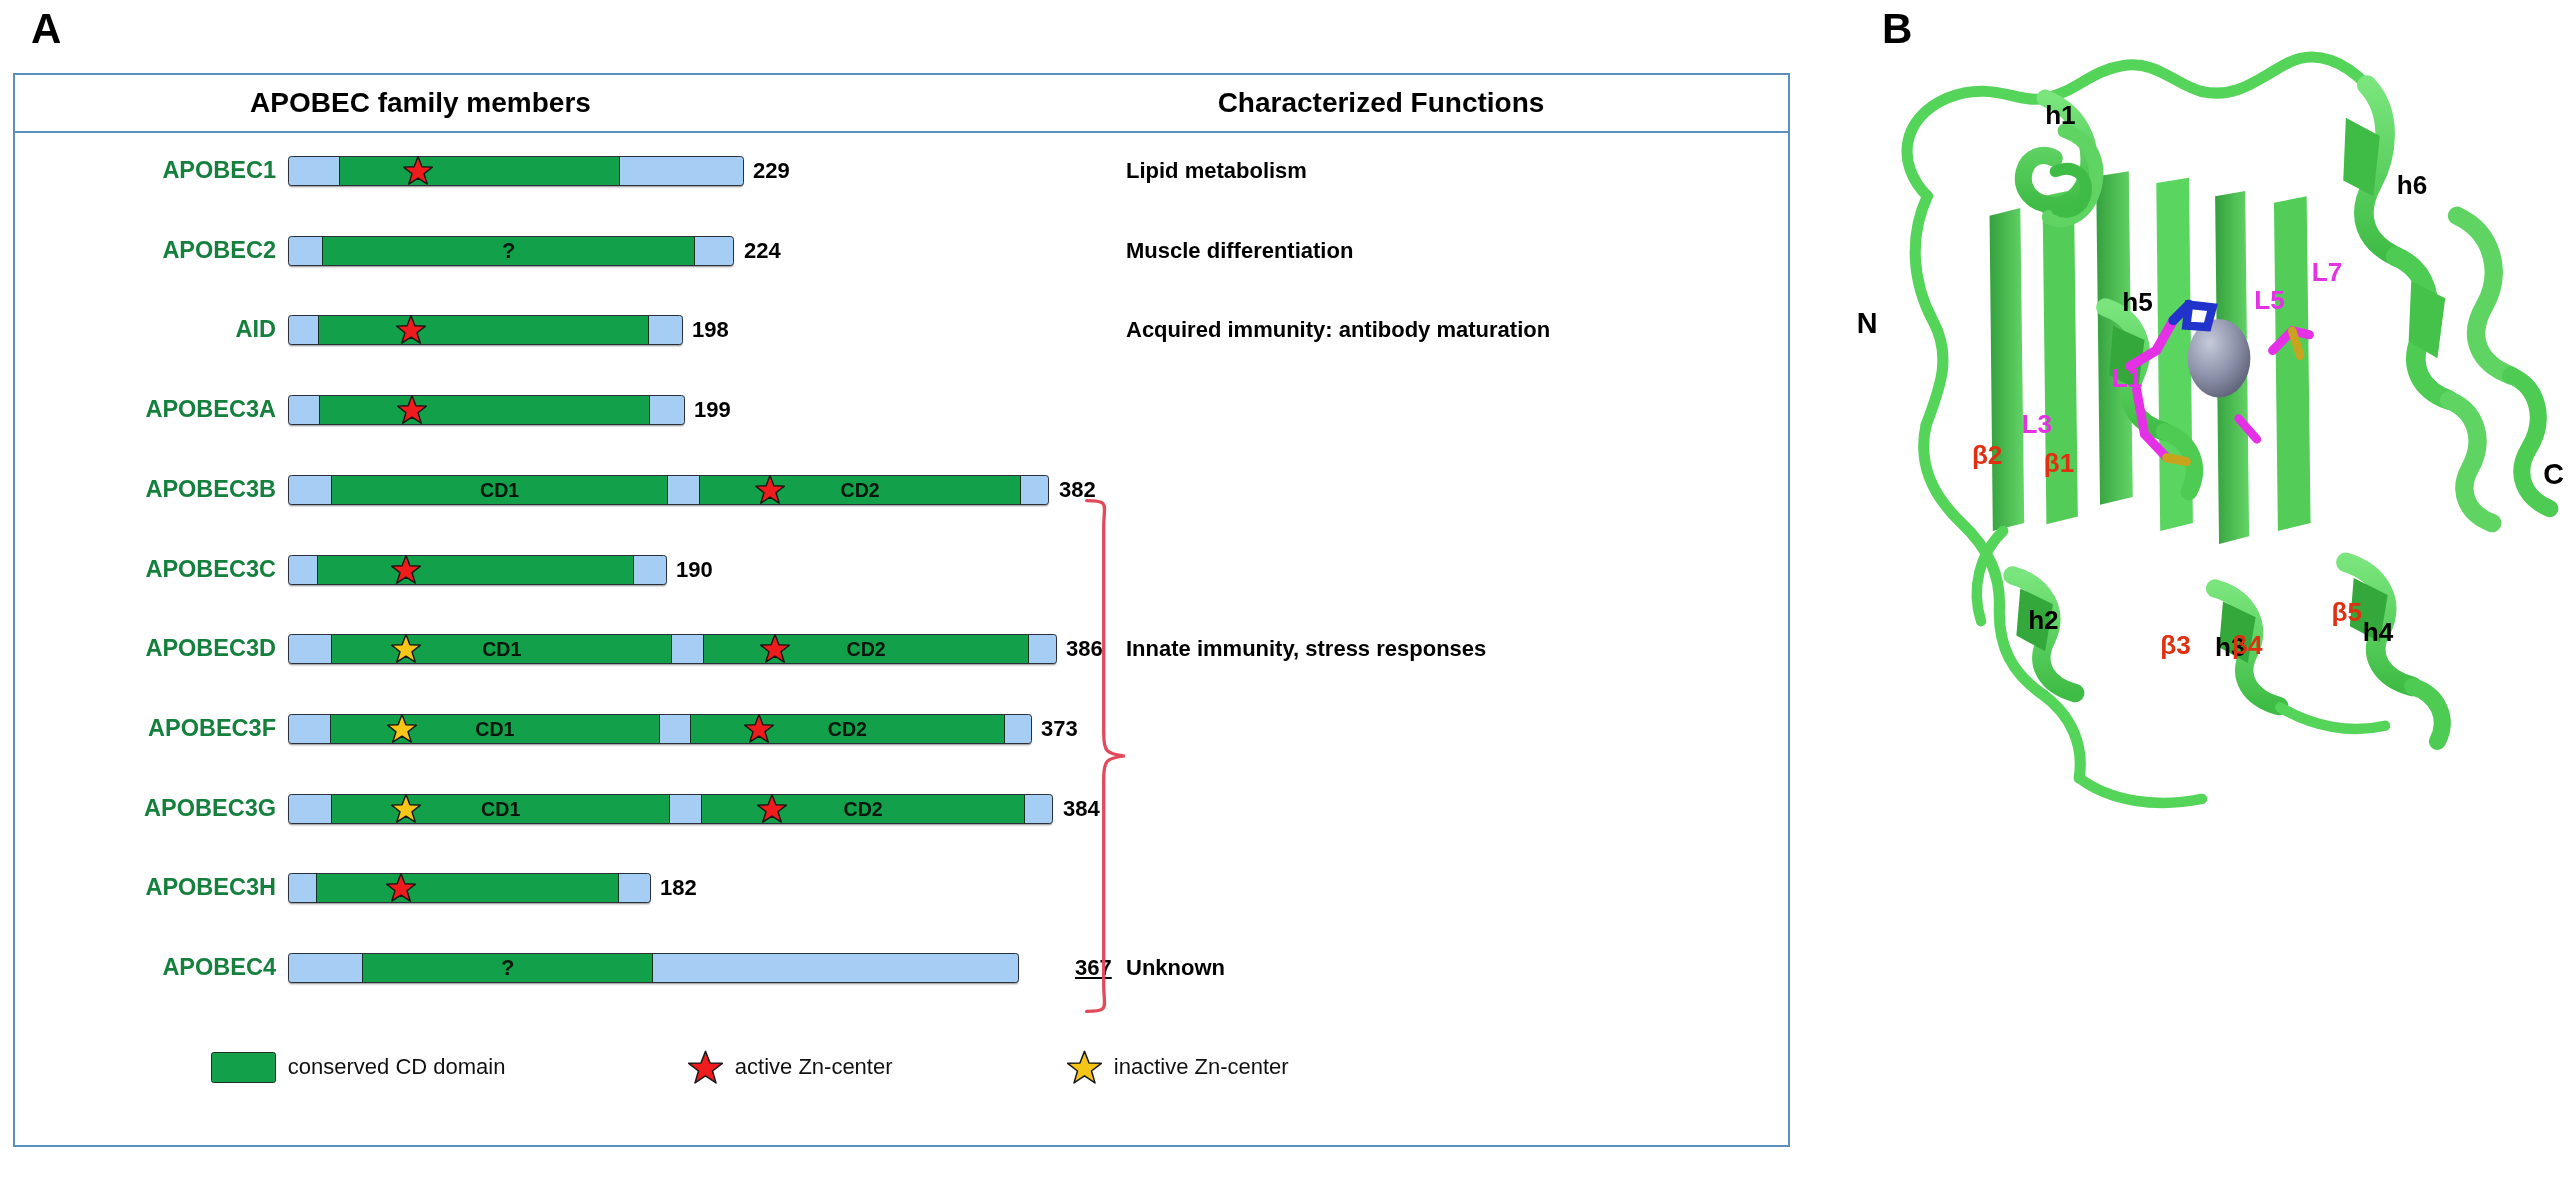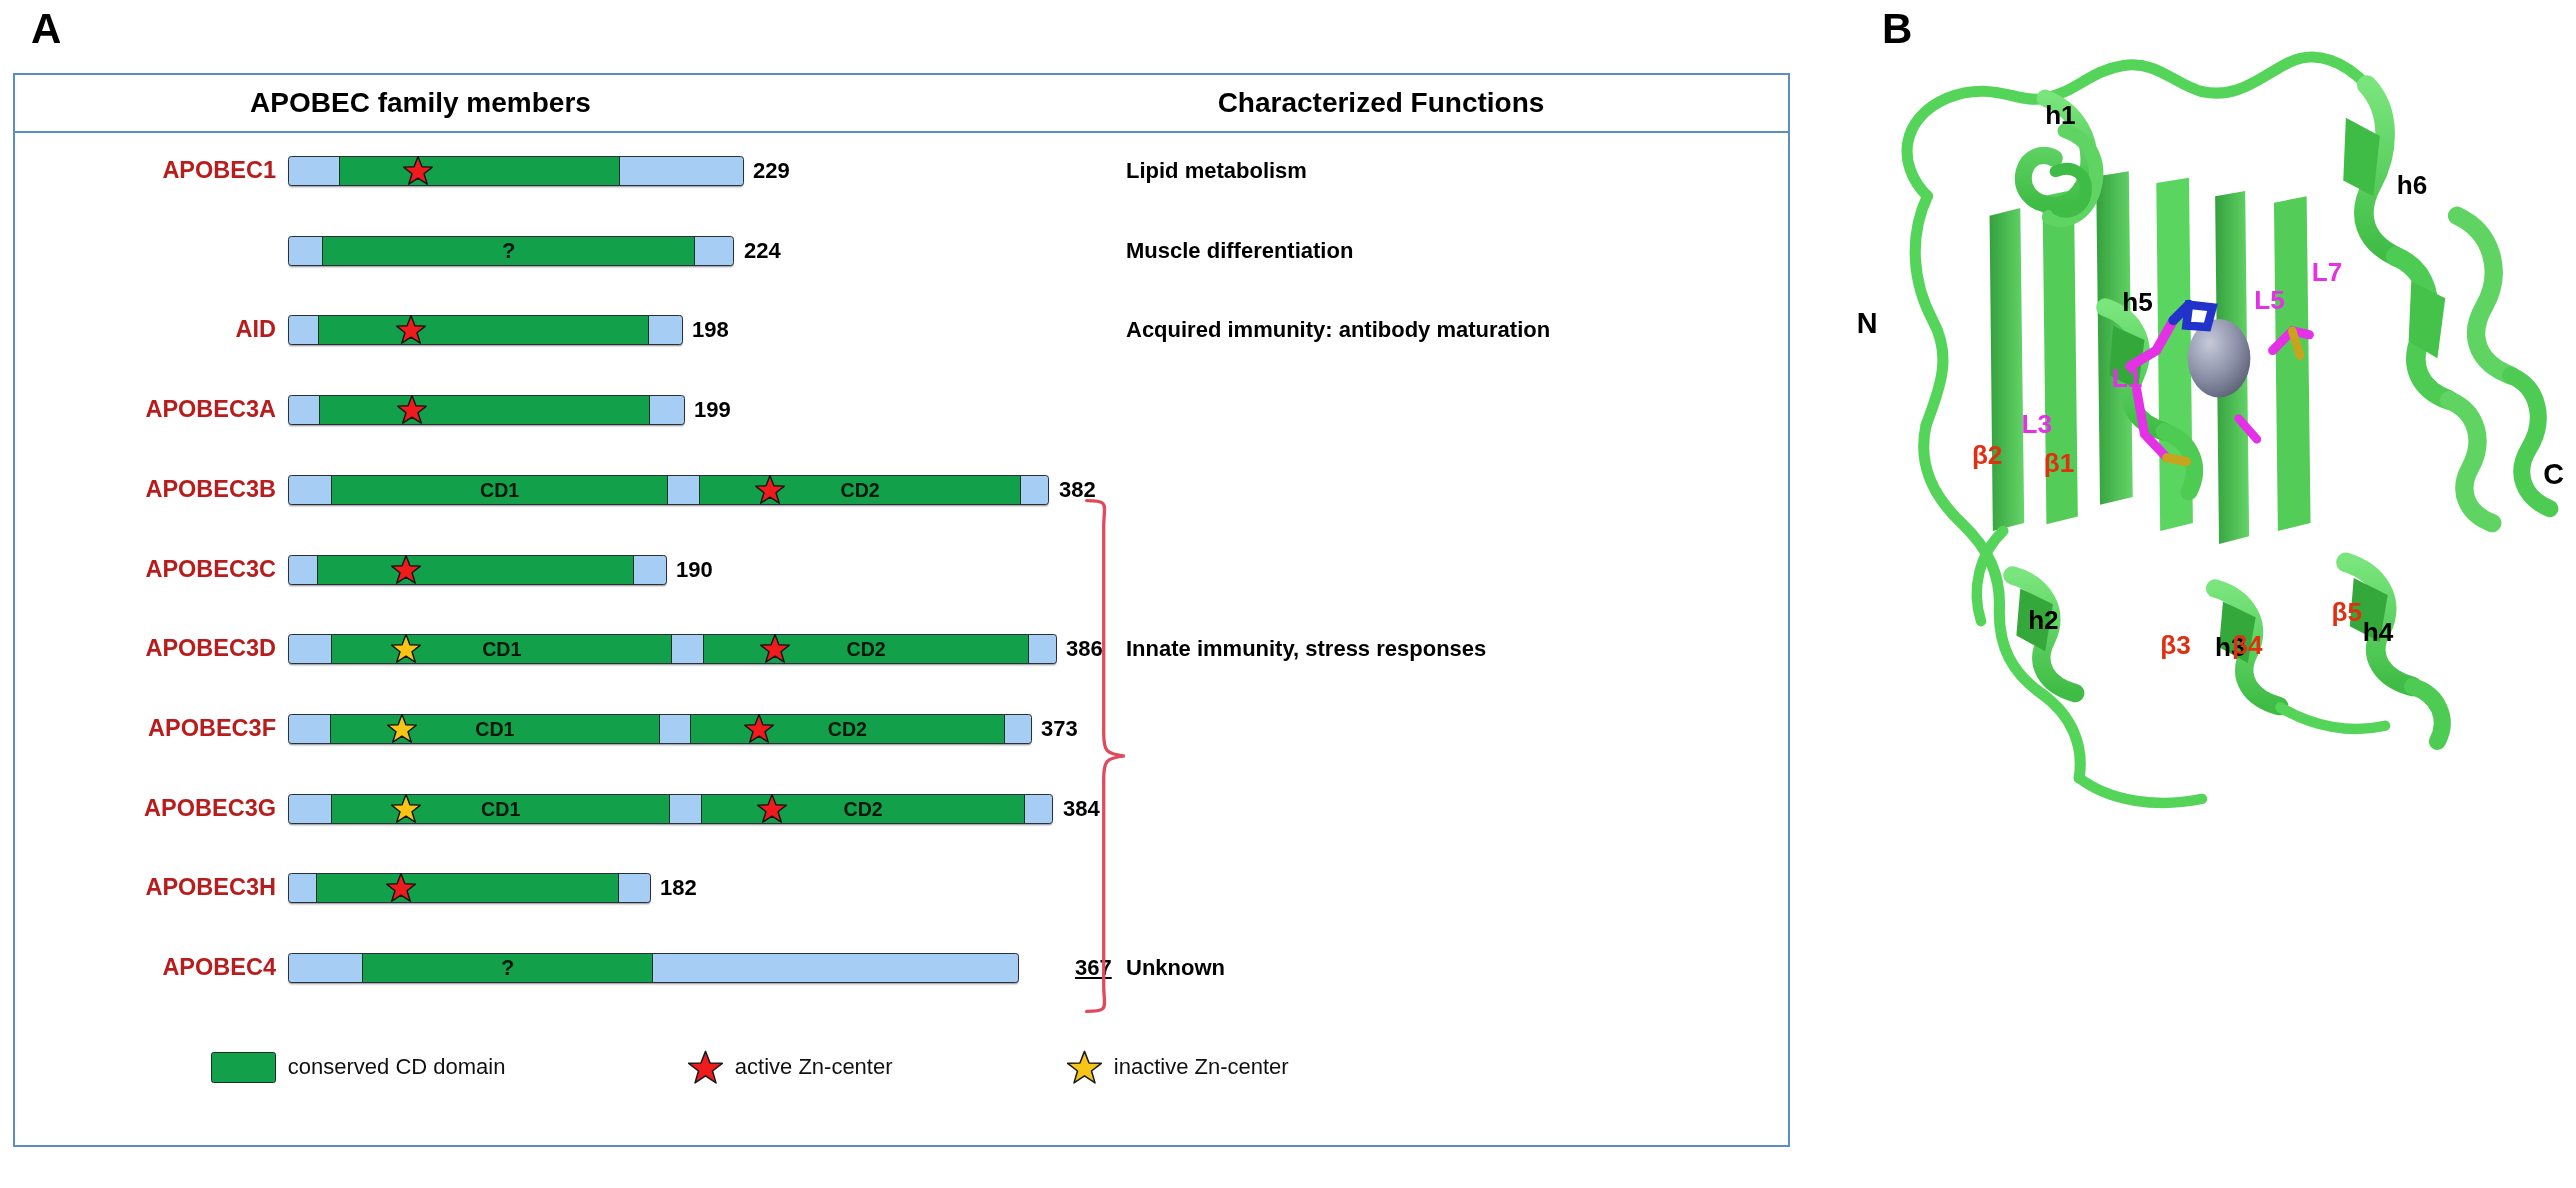--- a/index.html
+++ b/index.html
@@ -18,21 +18,21 @@
   #panel-a-header{position:absolute;left:0;top:0;width:100%;height:58px;
            border-bottom:2px solid #5b8fbf;box-sizing:border-box;}
   .col-head{position:absolute;top:11.8px;font-size:28px;font-weight:bold;color:#000;
             text-align:center;white-space:nowrap;}
   #head-members{left:170px;width:471px;}
   #head-functions{left:1072px;width:588px;}
 
   
   .row{position:absolute;left:0;height:47px;width:100%;}
   .row-label{position:absolute;left:0;width:261px;text-align:right;
-             font-size:23.5px;font-weight:bold;color:#b91c1c;line-height:47px;white-space:nowrap;}
+             font-size:23.5px;font-weight:bold;color:#15803d;line-height:47px;white-space:nowrap;}
   .bar-wrap{position:absolute;left:273px;top:9.1px;height:30px;}
 
   
   .bar{position:relative;height:30px;box-sizing:border-box;
        background:#a6cef5;border:1.3px solid #2b2f3a;border-radius:3.3px;
        box-shadow:0 2px 2px -1.3px rgba(0,0,0,.45);}
   .cd{position:absolute;top:0;height:100%;background:#13a04a;
       border-left:1.3px solid #17321f;border-right:1.3px solid #17321f;box-sizing:border-box;
       display:flex;align-items:center;justify-content:center;}
   .cd-label{font-size:19.6px;font-weight:bold;color:#05160c;pointer-events:none;
@@ -87,20 +87,21 @@
               <svg viewBox="0 0 50 50">
                 <polygon points="25,1 31.5,18 49,18.5 35,29.5 40.5,47 25,37 9.5,47 15,29.5 1,18.5 18.5,18" fill="#ee1c1c" stroke="#151515" stroke-width="2.4" stroke-linejoin="round"></polygon>
               </svg>
             </div>
           </div>
         </div>
         <div class="len" style="left: 738px;">229</div>
         <div class="func">Lipid metabolism</div>
       </div>
       <div class="row" style="top: 152px;">
+        <div class="row-label">APOBEC2</div>
         <div class="bar-wrap" style="width: 446px;">
           <div class="bar" style="width: 100%;">
             <div class="cd" style="left: 7.5%; width: 84%;">
               <span class="qmark">?</span>
             </div>
           </div>
         </div>
         <div class="len" style="left: 729px;">224</div>
         <div class="func">Muscle differentiation</div>
       </div>

